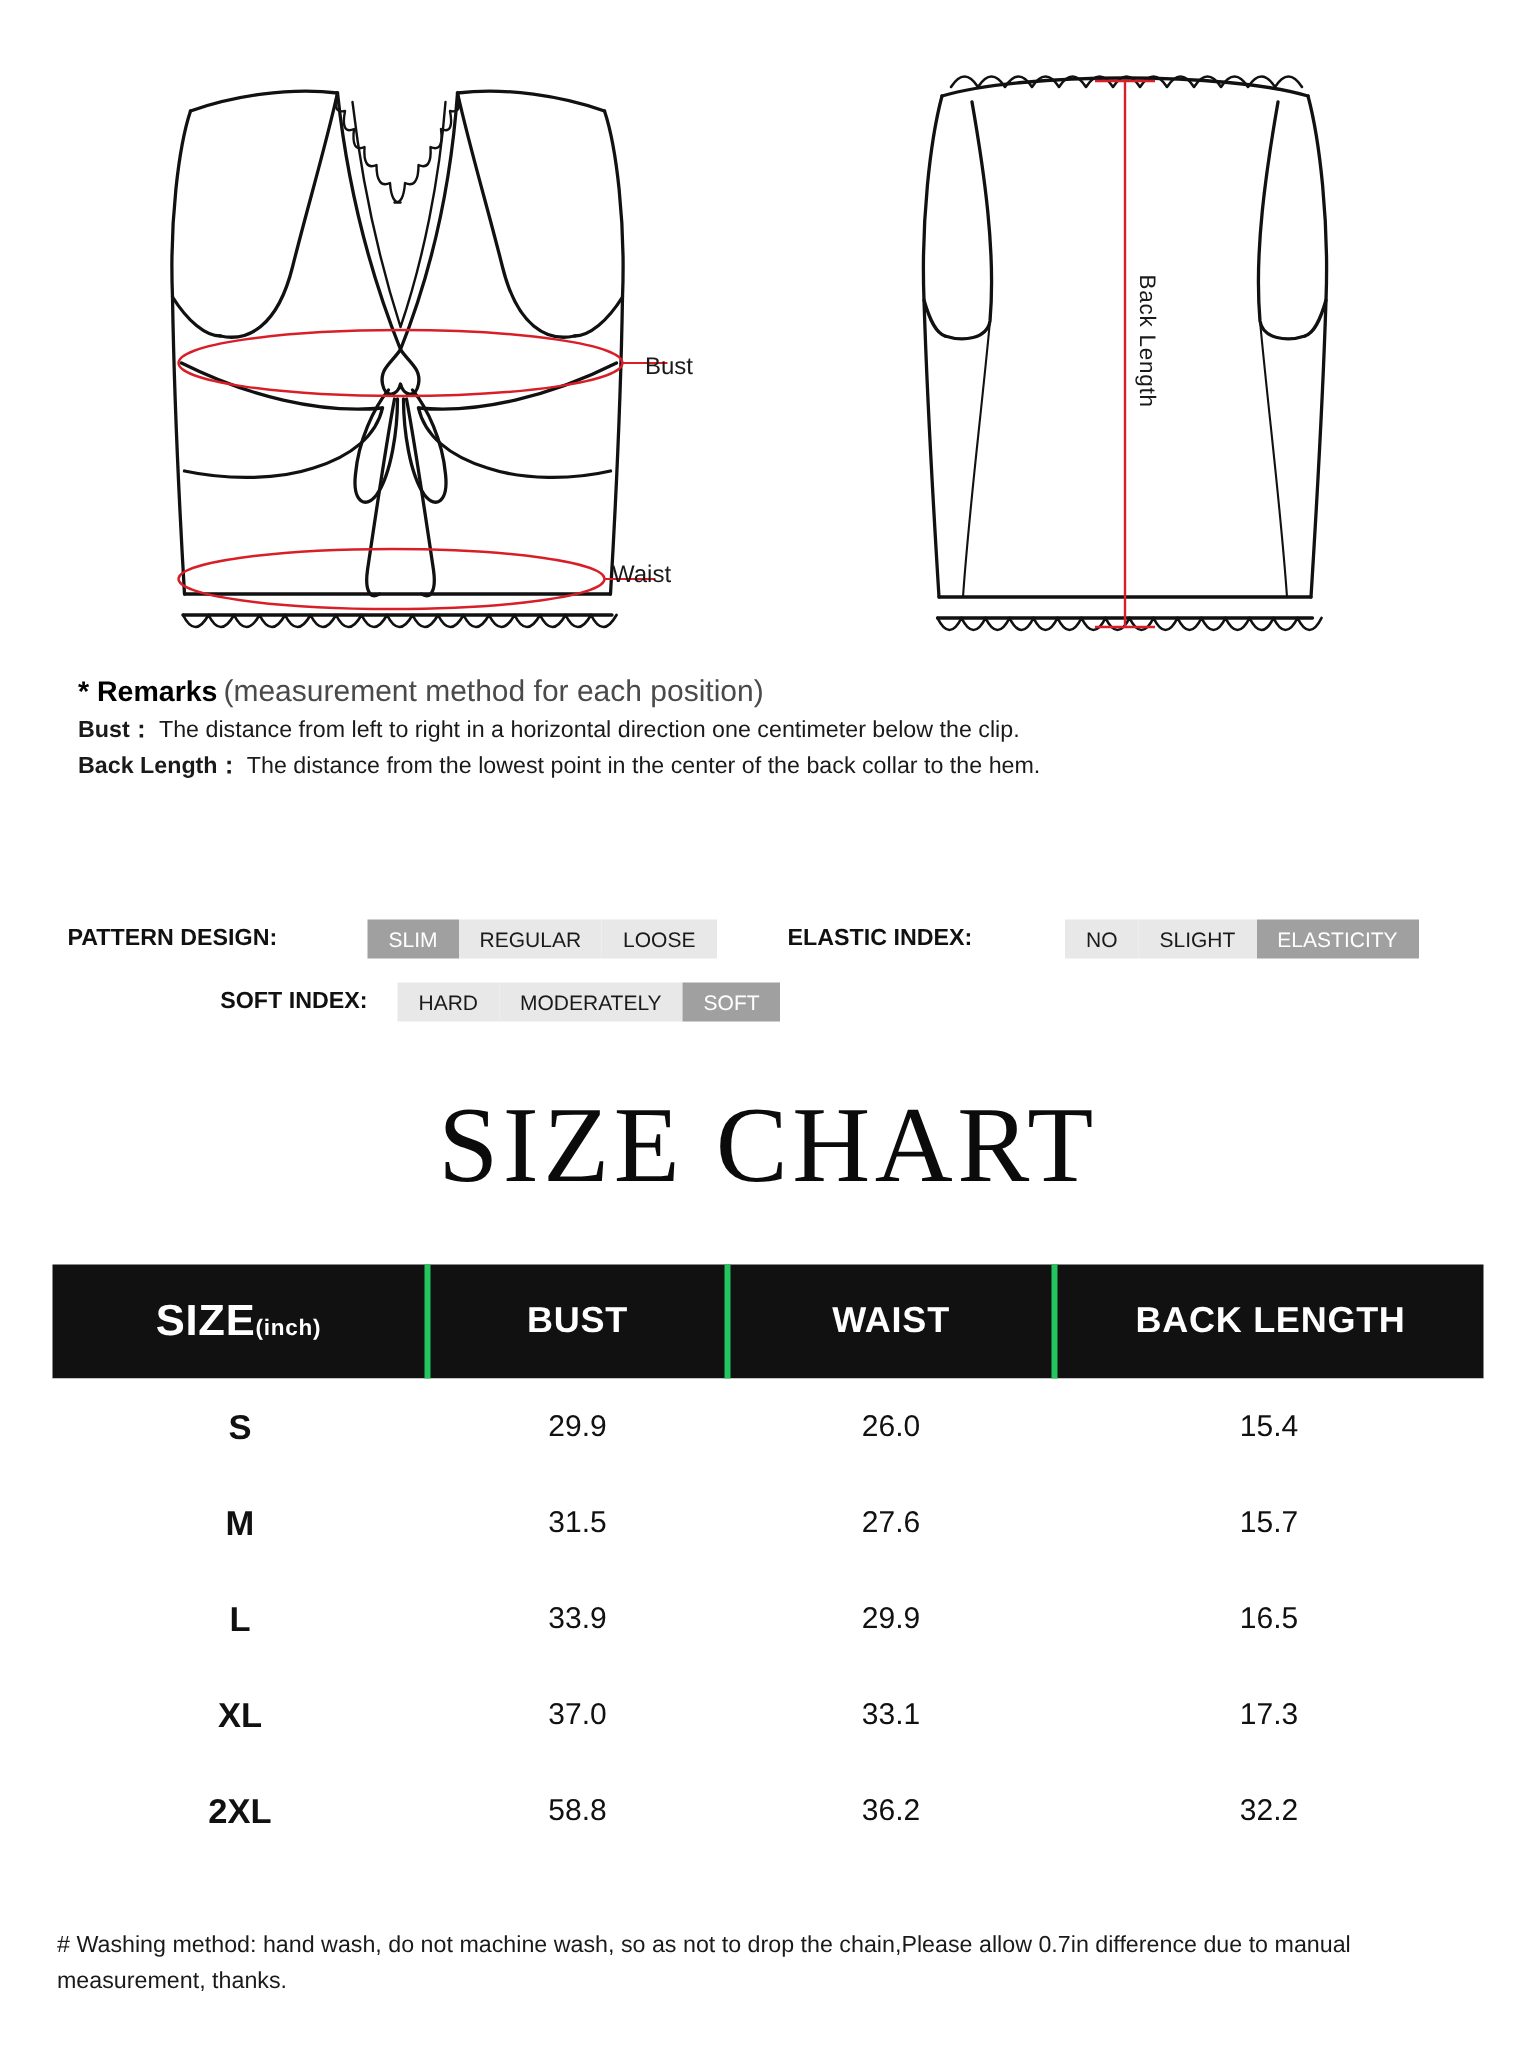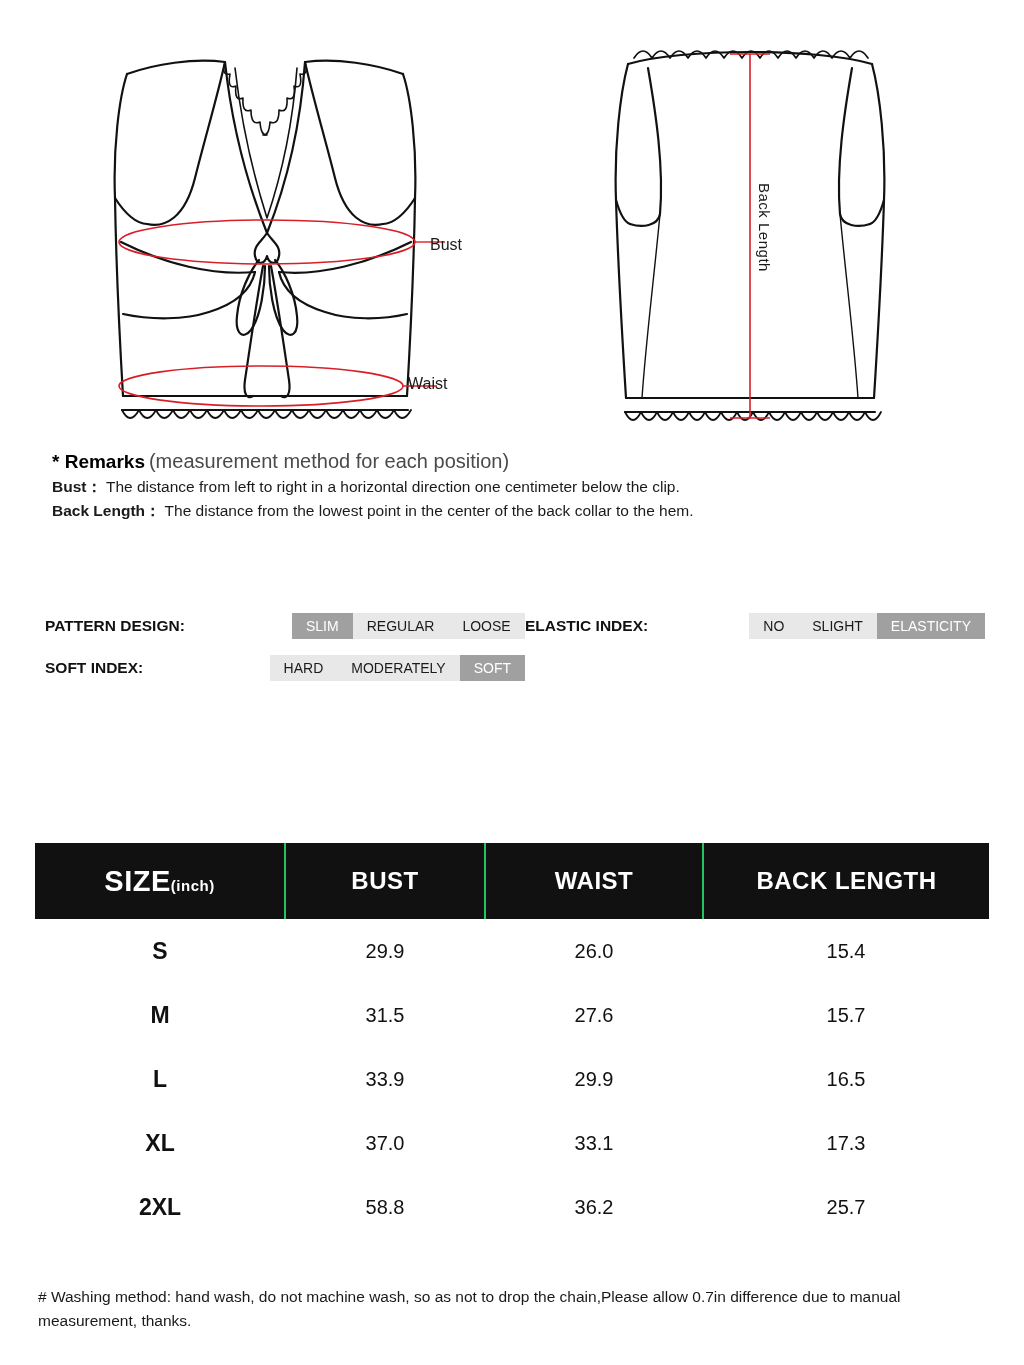--- a/index.html
+++ b/index.html
@@ -98,32 +98,31 @@
   }
   .idx-row {
     display: flex;
     align-items: center;
     margin-bottom: 14px;
     height: 28px;
   }
   .idx-left, .idx-right {
     display: flex;
     align-items: center;
-    gap: 47px;
   }
   .idx-left { width: 480px; }
   .idx-right { width: 460px; }
   .idx-label {
     font-size: 15.5px;
     font-weight: bold;
     color: #111;
     white-space: nowrap;
   }
   .idx-left .idx-label { width: 200px; text-align: left; }
-  .idx-left.r2 .idx-label { width: 200px; text-align: left; padding-right: 6px; }
+  .idx-left.r2 .idx-label { width: 200px; text-align: right; padding-right: 20px; }
   .idx-right .idx-label { width: 185px; text-align: left; }
   .idx-right.r2 .idx-label { width: 185px; text-align: left; }
   .seg {
     display: flex;
     height: 26px;
     align-items: stretch;
   }
   .seg span {
     display: inline-flex;
     align-items: center;
@@ -162,21 +161,21 @@
     border-collapse: collapse;
     table-layout: fixed;
   }
   .size-table thead th {
     background: #111111;
     color: #ffffff;
     height: 74px;
     font-size: 24px;
     font-weight: bold;
     letter-spacing: 0.5px;
-    border-right: 2px solid #22c55e;
+    border-right: 4px solid #22c55e;
   }
   .size-table thead th:last-child { border-right: none; }
   .size-table thead th.col-size {
     font-size: 29px;
   }
   .col-size .inch {
     font-size: 15px;
     font-weight: bold;
     vertical-align: baseline;
   }
@@ -335,20 +334,21 @@
         <span class="seg">
           <span>HARD</span>
           <span>MODERATELY</span>
           <span class="on">SOFT</span>
         </span>
       </div>
     </div>
 
   </div>
 
+  <div class="chart-title">SIZE CHART</div>
 
   <table class="size-table">
     <colgroup>
       <col style="width:250px">
       <col style="width:200px">
       <col style="width:218px">
       <col style="width:286px">
     </colgroup>
     <thead>
       <tr>
@@ -380,20 +380,20 @@
       <tr>
         <td class="sizecell">XL</td>
         <td>37.0</td>
         <td>33.1</td>
         <td>17.3</td>
       </tr>
       <tr>
         <td class="sizecell">2XL</td>
         <td>58.8</td>
         <td>36.2</td>
-        <td>25.7</td>
+        <td>32.2</td>
       </tr>
     </tbody>
   </table>
 
   <div class="footer-note"># Washing method: hand wash, do not machine wash, so as not to drop the chain,Please allow 0.7in difference due to manual measurement, thanks.</div>
 
 </div>
 
 </body></html>

